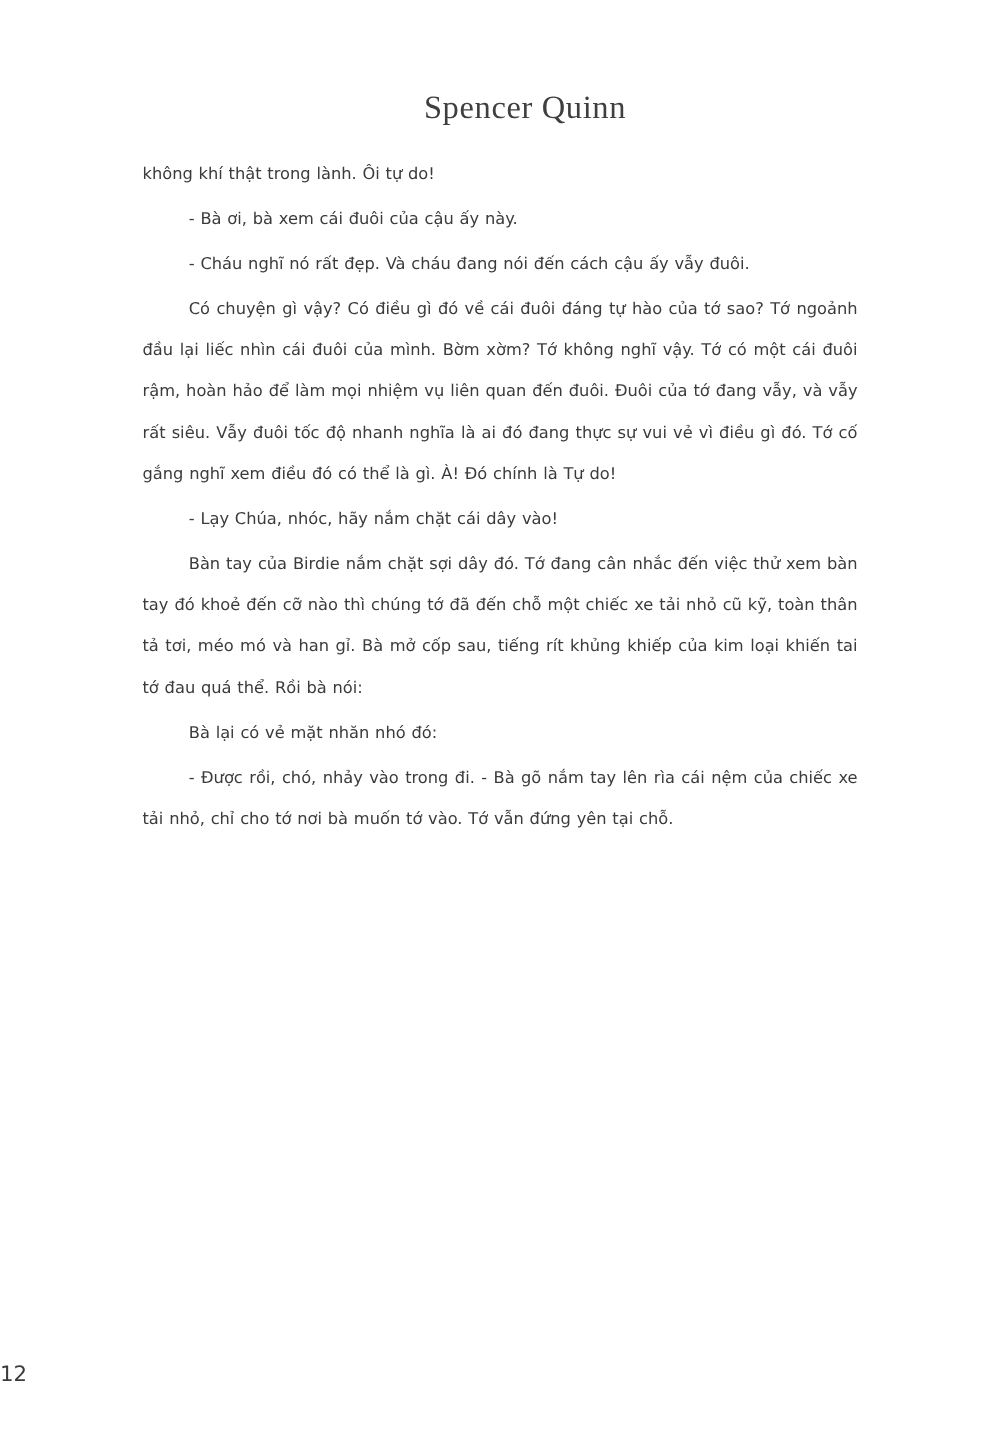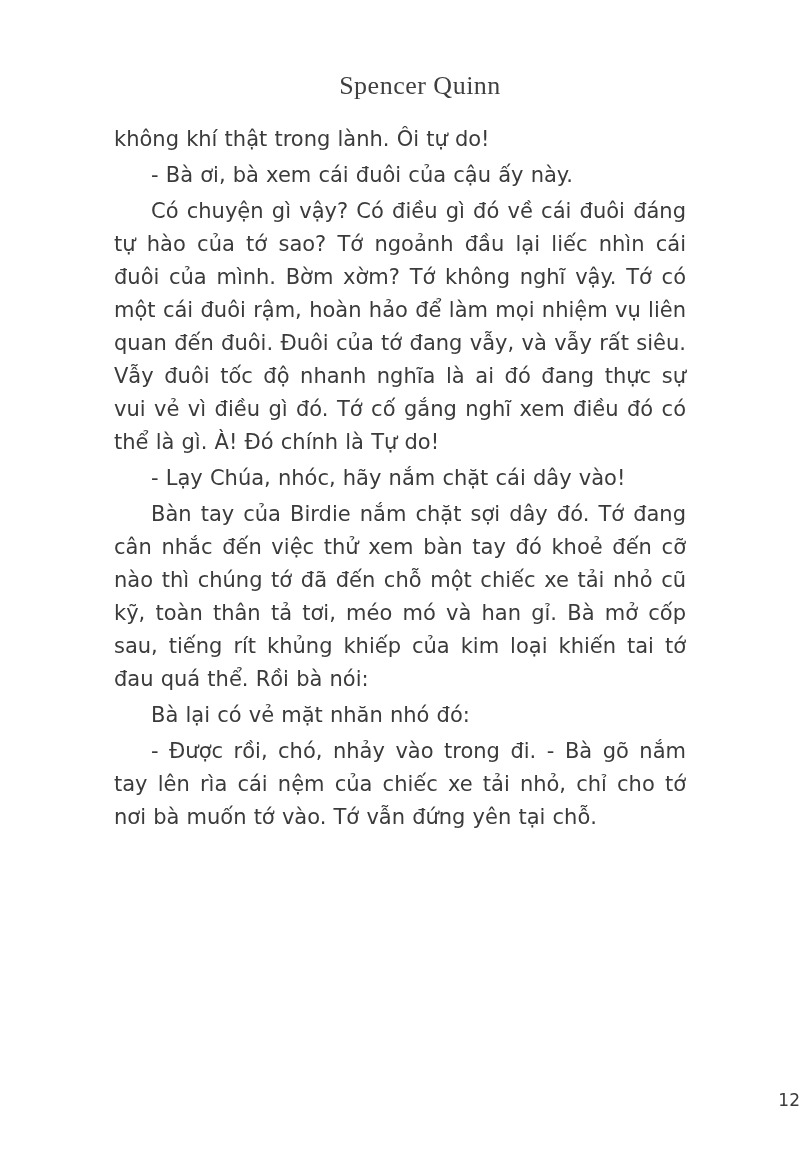--- a/index.html
+++ b/index.html
@@ -30,52 +30,53 @@
     line-height: 32px;
     color: #3f3f3f;
     letter-spacing: 0.5px;
     padding-left: 20px;
   }
   .body-text {
     position: absolute;
     top: 123px;
     left: 114px;
     width: 572px;
-    font-size: 21px;
+    font-size: 13px;
     line-height: 33px;
     color: #3b3b3b;
     text-align: justify;
     word-spacing: 0.5px;
   }
   .body-text p {
     margin: 0 0 3px 0;
     padding: 0;
   }
   .body-text p.indent {
     text-indent: 37px;
   }
   .page-number {
     position: absolute;
     top: 1090px;
     left: 0;
     width: 100%;
-    text-align: right;
+    text-align: left;
     font-size: 17px;
     color: #3b3b3b;
   }
 </style>
 </head>
 <body>
 
 <div class="page">
   <div class="running-header">Spencer Quinn</div>
 
   <div class="body-text" id="body-text">
       <p class="">không khí thật trong lành. Ôi tự do!</p>
       <p class="indent">- Bà ơi, bà xem cái đuôi của cậu ấy này.</p>
+      <p class="indent">- Cháu nghĩ nó rất đẹp. Và cháu đang nói đến cách cậu ấy vẫy đuôi.</p>
       <p class="indent">Có chuyện gì vậy? Có điều gì đó về cái đuôi đáng tự hào của tớ sao? Tớ ngoảnh đầu lại liếc nhìn cái đuôi của mình. Bờm xờm? Tớ không nghĩ vậy. Tớ có một cái đuôi rậm, hoàn hảo để làm mọi nhiệm vụ liên quan đến đuôi. Đuôi của tớ đang vẫy, và vẫy rất siêu. Vẫy đuôi tốc độ nhanh nghĩa là ai đó đang thực sự vui vẻ vì điều gì đó. Tớ cố gắng nghĩ xem điều đó có thể là gì. À! Đó chính là Tự do!</p>
       <p class="indent">- Lạy Chúa, nhóc, hãy nắm chặt cái dây vào!</p>
       <p class="indent">Bàn tay của Birdie nắm chặt sợi dây đó. Tớ đang cân nhắc đến việc thử xem bàn tay đó khoẻ đến cỡ nào thì chúng tớ đã đến chỗ một chiếc xe tải nhỏ cũ kỹ, toàn thân tả tơi, méo mó và han gỉ. Bà mở cốp sau, tiếng rít khủng khiếp của kim loại khiến tai tớ đau quá thể. Rồi bà nói:</p>
       <p class="indent">Bà lại có vẻ mặt nhăn nhó đó:</p>
       <p class="indent">- Được rồi, chó, nhảy vào trong đi. - Bà gõ nắm tay lên rìa cái nệm của chiếc xe tải nhỏ, chỉ cho tớ nơi bà muốn tớ vào. Tớ vẫn đứng yên tại chỗ.</p>
     </div>
 
   <div class="page-number">12</div>
 </div>
 

